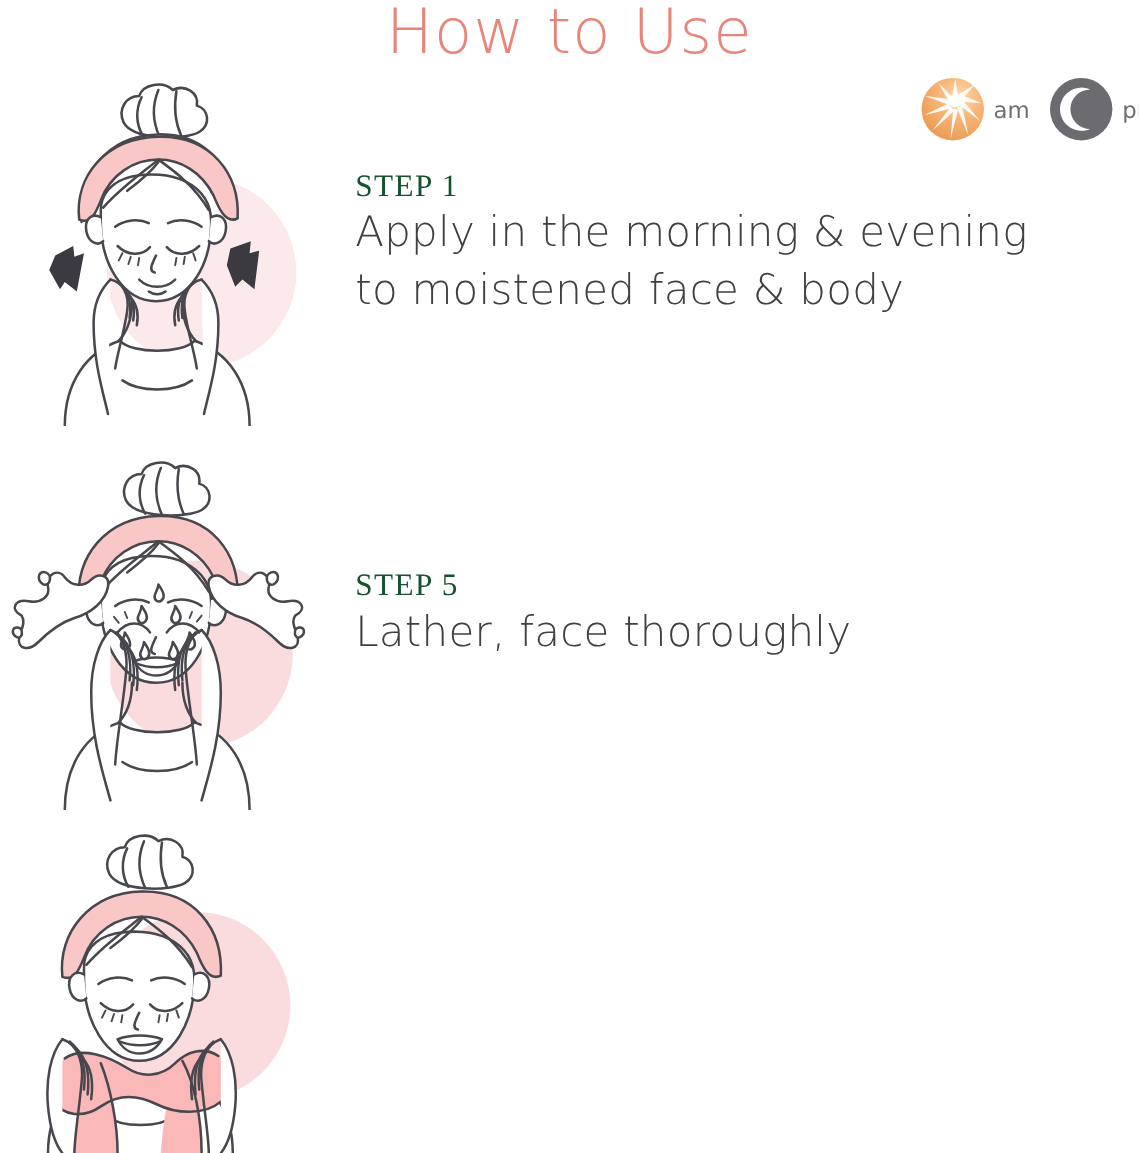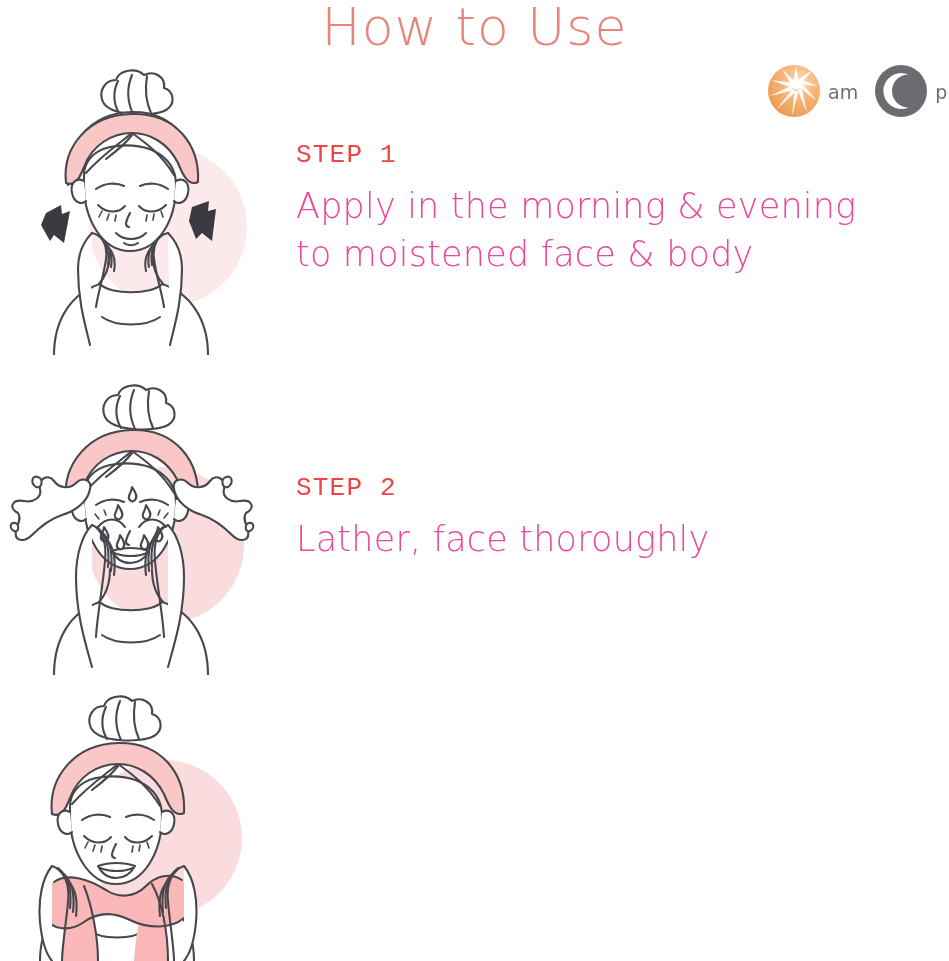--- a/index.html
+++ b/index.html
@@ -75,36 +75,36 @@
   .step-text {
     position: absolute;
     left: 296px;
     top: 0;
   }
   #step-row-1 .step-text { top: 85px; }
   #step-row-2 .step-text { top: 98px; }
   #step-row-3 .step-text { top: 58px; }
 
   .step-kicker {
-    font-family: Liberation Mono, monospace;
+    font-family: Liberation Serif, serif;
     font-size: 26px;
     font-weight: 300;
     letter-spacing: 1.2px;
-    color: #ef4444;
+    color: #14532d;
     line-height: 30px;
     white-space: nowrap;
   }
   .step-body {
     font-family: "DejaVu Sans", sans-serif;
     font-size: 35px;
     font-weight: 300;
     letter-spacing: 0.2px;
-    color: #ec4899;
+    color: #404040;
     line-height: 48px;
-    margin-top: 12px;
+    margin-top: 0;
     white-space: pre-line;
   }
 </style>
 </head>
 <body>
 
 <div id="page-title">How to Use</div>
 
 <div id="ampm">
 
@@ -318,21 +318,21 @@
                  C176 102 166 104 168 114 C170 126 182 136 196 140
                  C208 144 218 152 226 160 C234 168 244 166 242 156
                  C241 150 236 144 240 138 Z" fill="#ffffff"></path>
         <path d="M222 112 C228 108 226 100 220 102 C214 104 216 114 222 112 Z" fill="#ffffff"></path>
         <path d="M244 156 C249 153 248 147 243 148 C238 149 239 158 244 156 Z" fill="#ffffff"></path>
       </g>
     </svg>
   </div>
 
   <div class="step-text">
-    <div class="step-kicker">STEP 2</div>
+    <div class="step-kicker">STEP 5</div>
     <div class="step-body">Lather, face thoroughly</div>
   </div>
 </div>
 
 <div class="step-row" id="step-row-3">
 
   <div class="illus">
     <svg viewBox="0 0 252 275" width="252" height="275" aria-hidden="true">
       <circle cx="158" cy="152" r="78" fill="#fadcdf"></circle>
 

